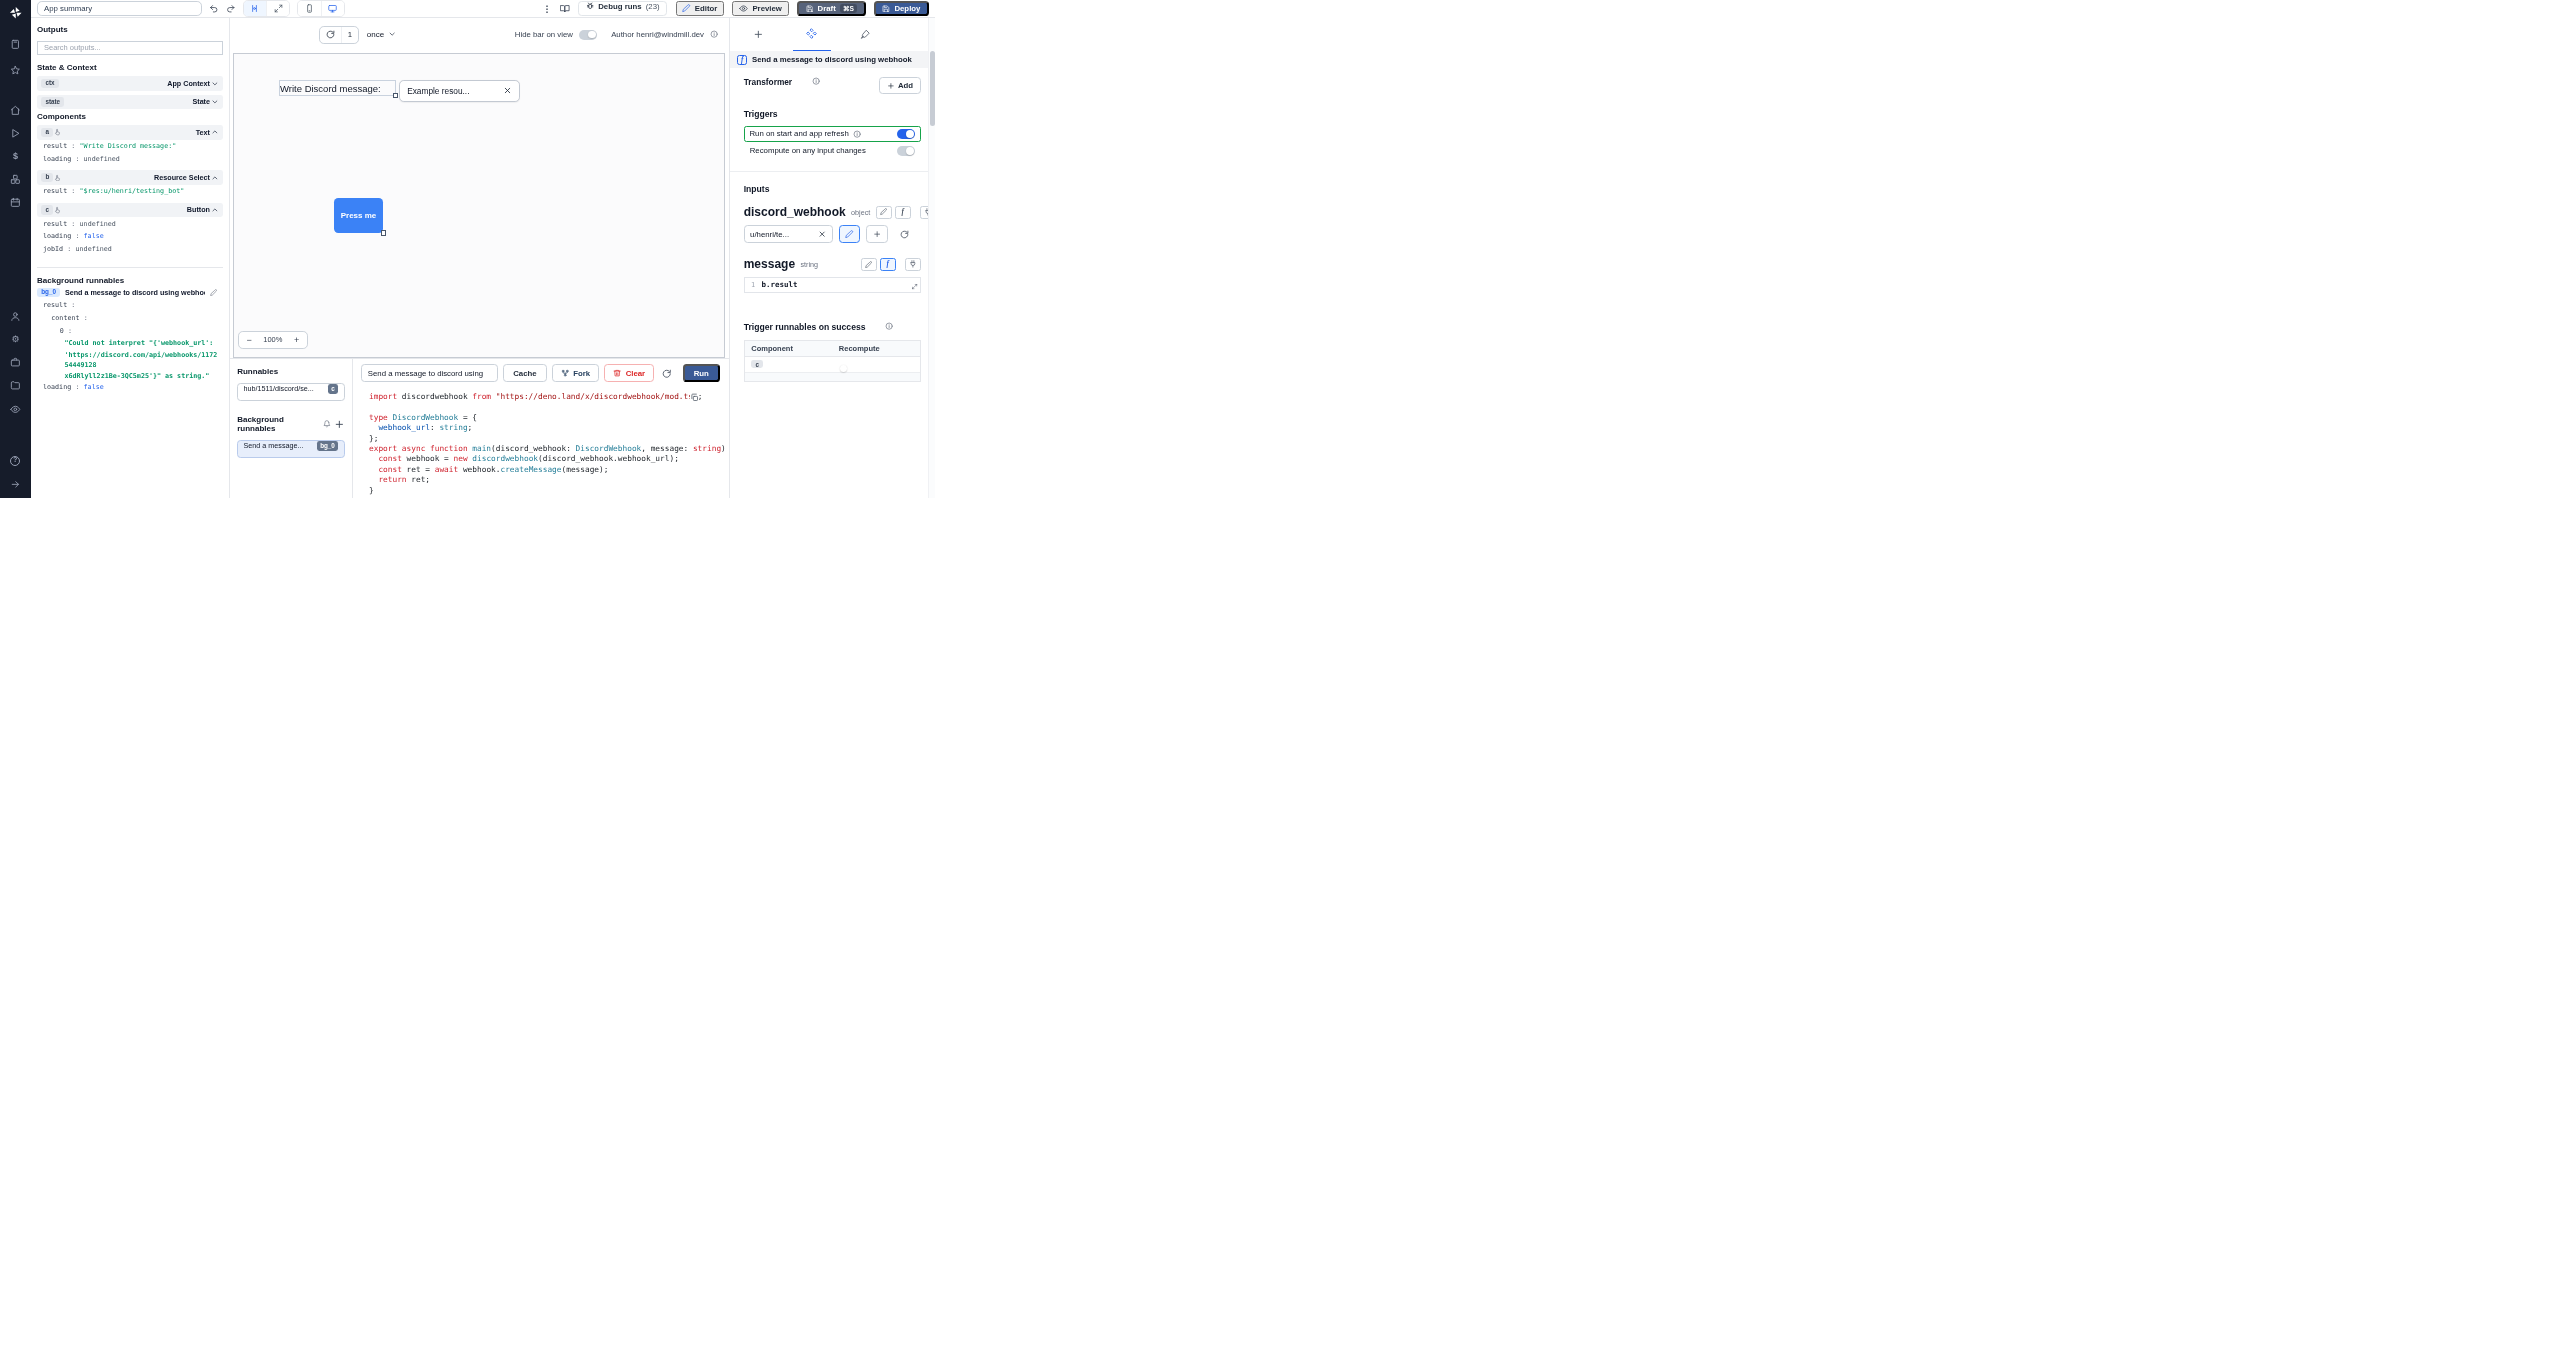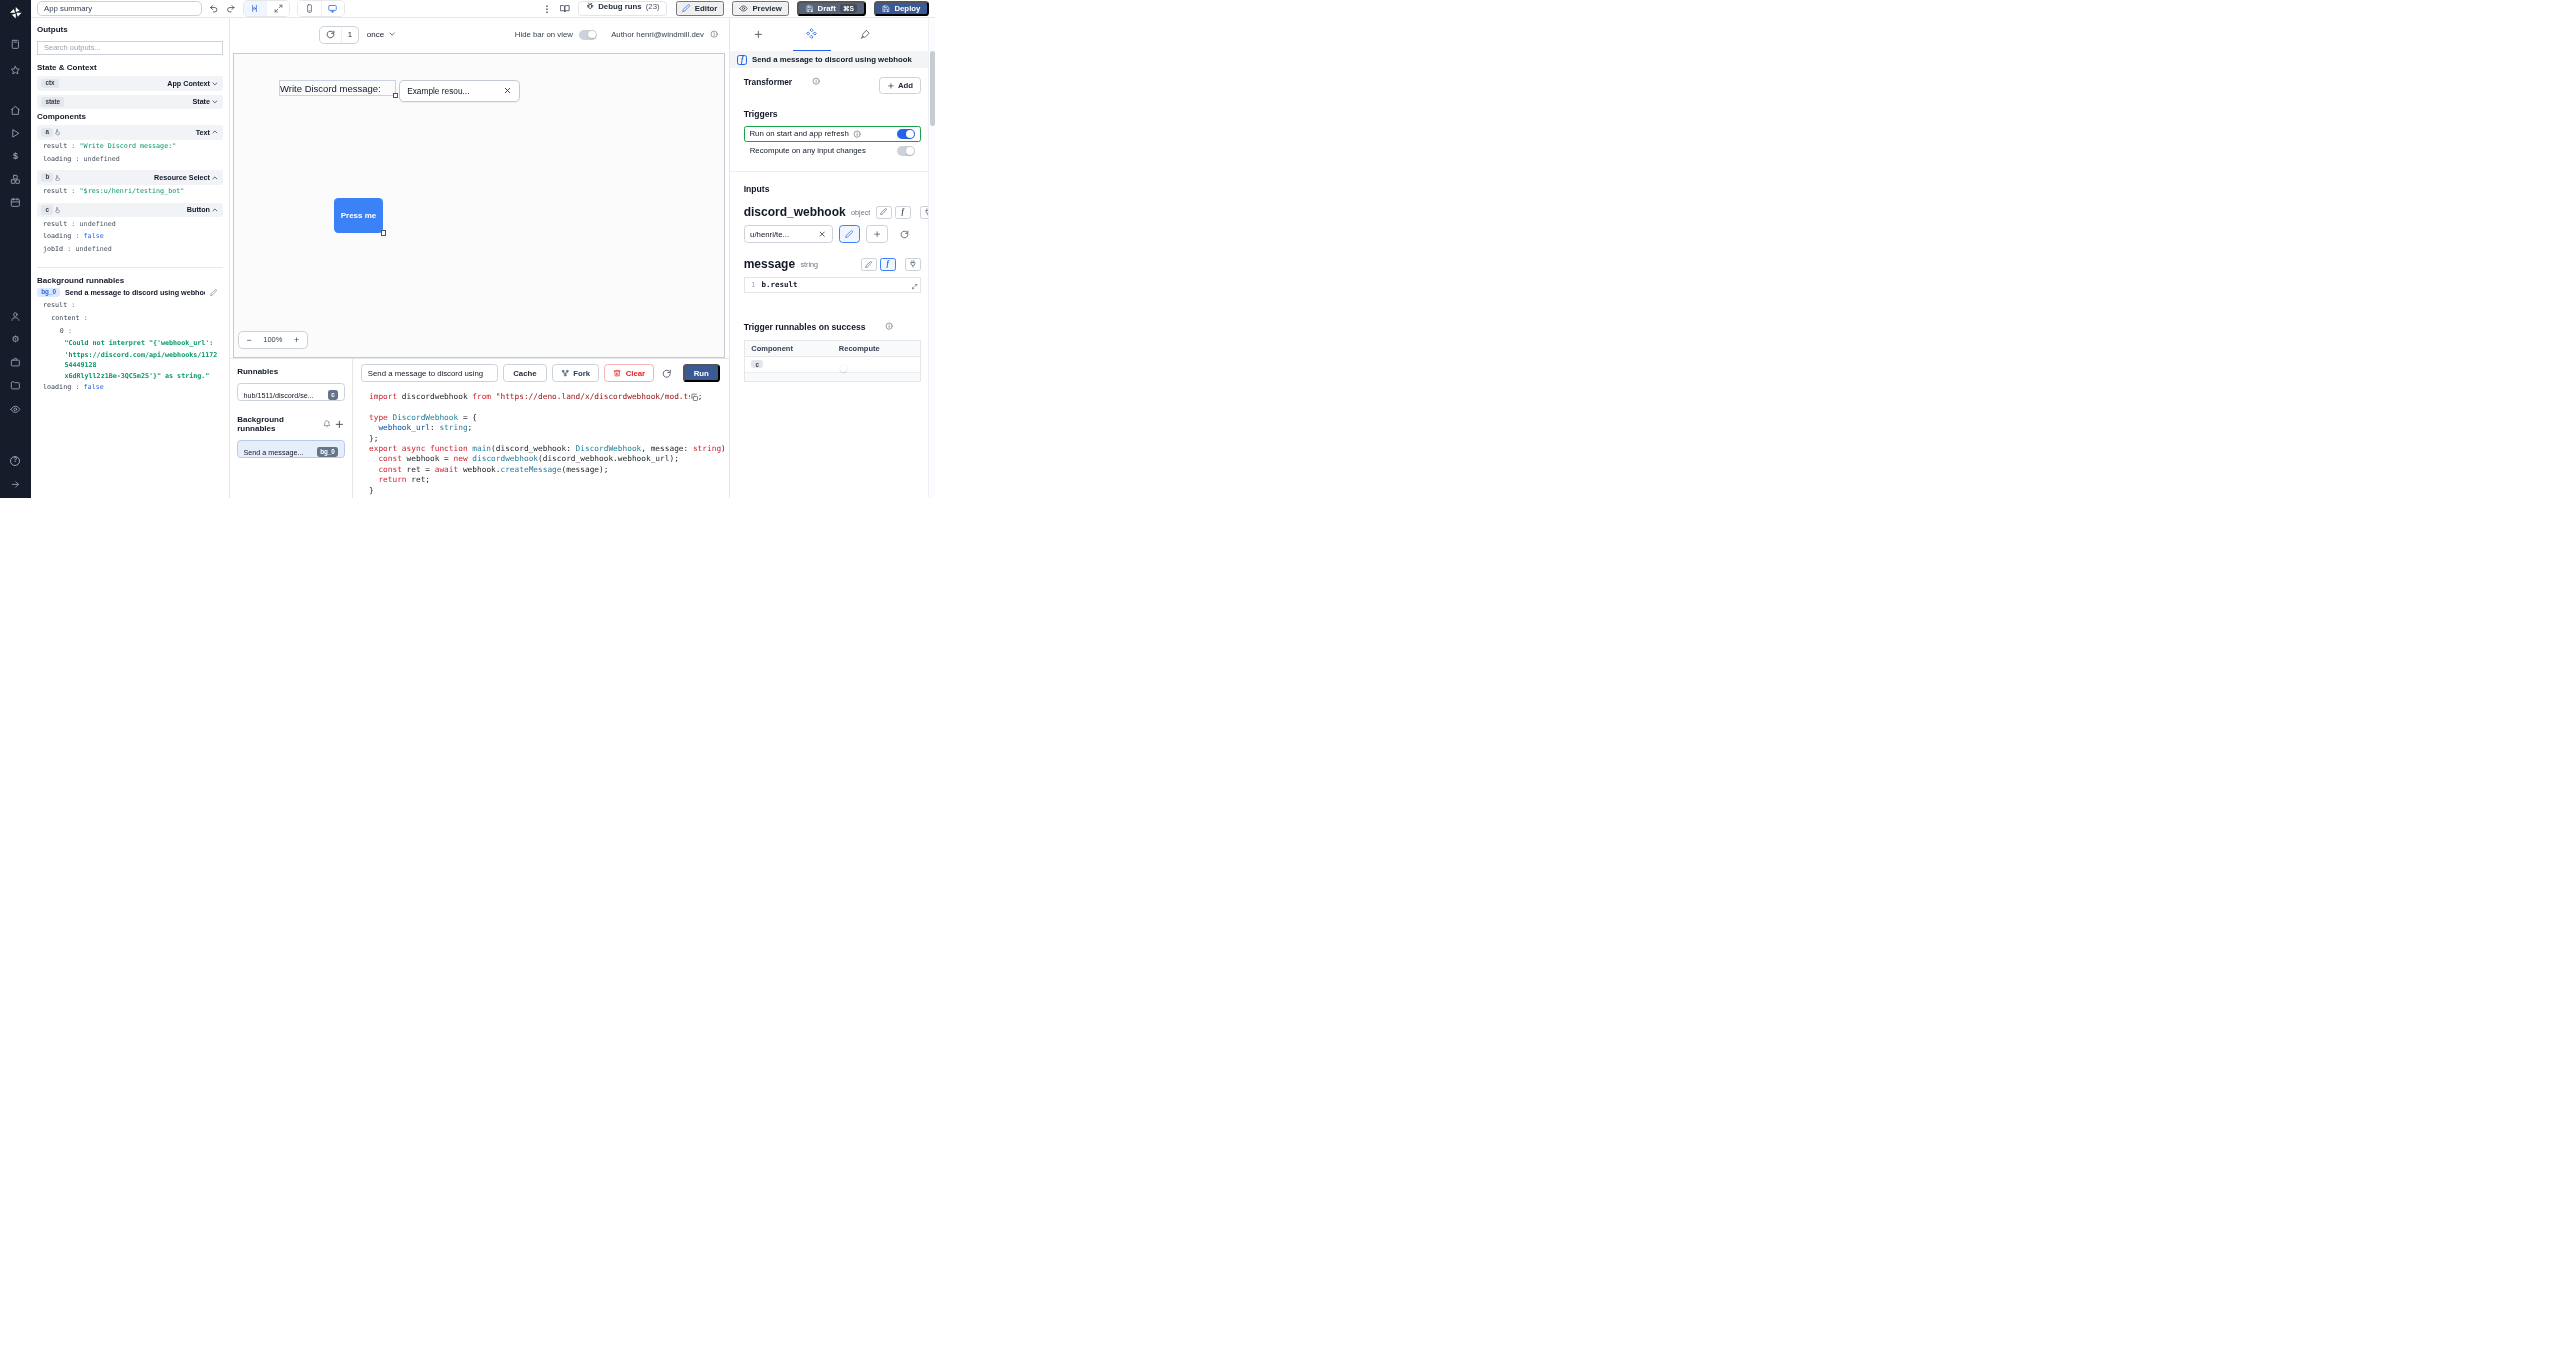--- a/index.html
+++ b/index.html
@@ -85,21 +85,21 @@
 .select-x{margin-left:auto;width:9px;height:9px;color:#1f2937}
 .button-comp{position:absolute;left:100px;top:144px;width:49px;height:35px;background:#3b82f6;border-radius:4.2px;color:#fff;font-weight:700;font-size:8px;display:flex;align-items:center;justify-content:center;cursor:pointer}
 .zoom{position:absolute;left:4.2px;bottom:8.3px;height:18px;background:#fff;border:0.6px solid #cbd2da;border-radius:4.8px;display:flex;align-items:center}
 .zoom-btn{width:20px;height:100%;display:flex;align-items:center;justify-content:center;font-size:9px;color:#374151;cursor:pointer}
 .zoom-val{width:27.4px;text-align:center;font-size:7.5px;color:#374151}
 
 
 .bottom{height:140px;flex:none;border-top:0.6px solid #e5e7eb;display:flex;min-width:0}
 .runn{width:123px;flex:none;border-right:0.6px solid #e5e7eb;padding:8.3px 7.2px}
 .runn-title{font-size:8px;font-weight:700;color:#111827;display:flex;align-items:center;gap:3.6px}
-.runn-item{margin-top:7.2px;height:17.3px;border:0.6px solid #cbd2da;border-radius:3.6px;display:flex;align-items:flex-end;padding:0 5.4px;gap:3.6px;font-size:7.2px;color:#111827;cursor:pointer;white-space:nowrap;overflow:hidden}
+.runn-item{margin-top:7.2px;height:17.3px;border:0.6px solid #cbd2da;border-radius:3.6px;display:flex;align-items:flex-start;padding:0 5.4px;gap:3.6px;font-size:7.2px;color:#111827;cursor:pointer;white-space:nowrap;overflow:hidden}
 .runn-item.selected{background:#e7eefb;border-color:#b9cbec}
 .chip2{margin-left:auto;background:#64748b;color:#fff;font-weight:700;font-size:6.3px;border-radius:2.4px;padding:0.6px 3.6px;line-height:8.3px}
 .plus-sq{margin-left:auto;width:10.7px;height:10.7px;color:#374151;cursor:pointer}
 .bell{width:7.8px;height:7.8px;color:#6b7280}
 .edit{flex:1;display:flex;flex-direction:column;min-width:0}
 .edit-head{display:flex;align-items:center;gap:5.4px;padding:5.4px 7.8px 3px;flex:none}
 .tabbox{width:137px;height:18px;border:0.6px solid #cbd2da;border-radius:3.6px;display:flex;align-items:center;padding:0 6px;font-size:7.8px;color:#111827;white-space:nowrap;overflow:hidden;cursor:pointer}
 .btn-cache{height:18px;border:0.6px solid #cbd2da;border-radius:3.6px;padding:0 9px;font-weight:700;font-size:7.8px;display:flex;align-items:center;color:#1f2937;background:#fff;cursor:pointer}
 .btn-fork{height:18px;border:0.6px solid #cbd2da;border-radius:3.6px;padding:0 7.8px;font-weight:700;font-size:7.8px;display:flex;gap:4.2px;align-items:center;color:#27415f;background:#fff;cursor:pointer}
 .btn-clear{height:18px;border:0.6px solid #f6b1b1;border-radius:3.6px;padding:0 7.8px;font-weight:700;font-size:7.8px;display:flex;gap:4.2px;align-items:center;color:#dc2626;background:#fff;cursor:pointer}

